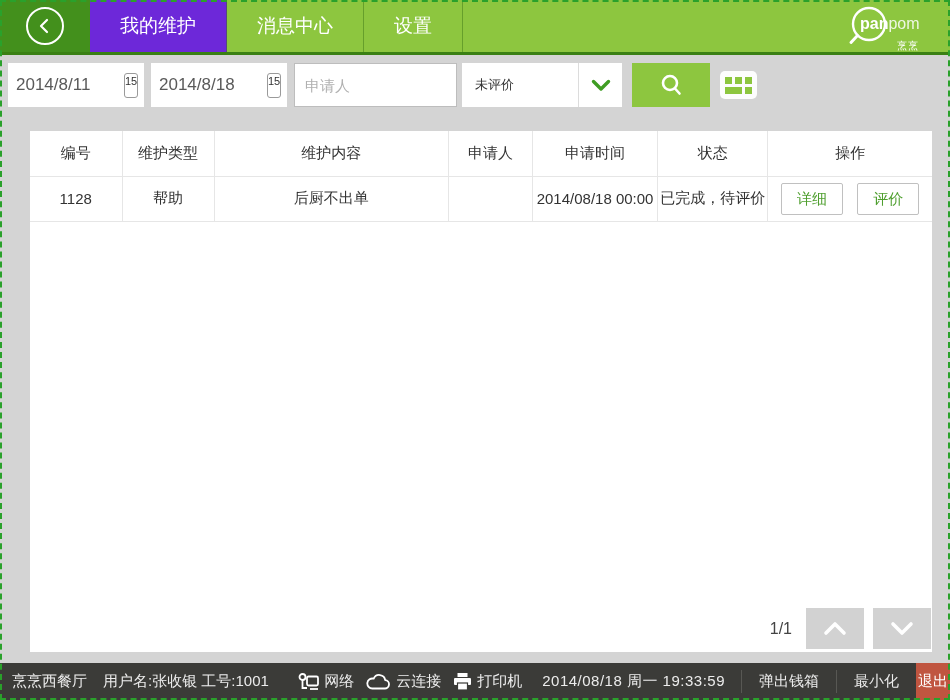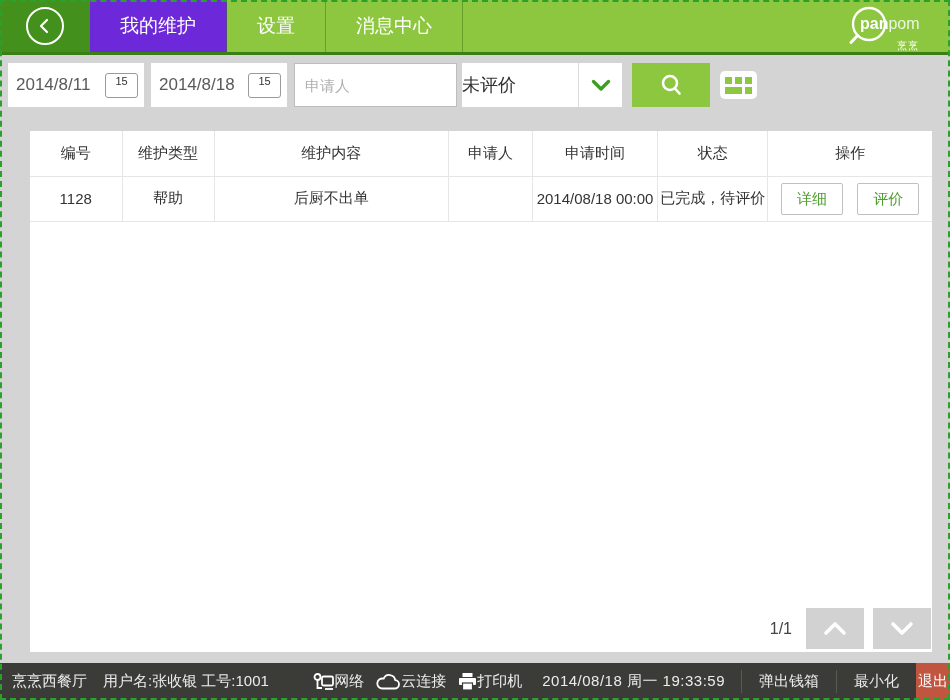--- a/index.html
+++ b/index.html
@@ -26,29 +26,29 @@
   .logo-bold { font-weight:bold; }
   .logo-light { font-weight:normal; opacity:.85; }
   .logo-sub { position:absolute; top:36px; left:49px; font-size:10px; letter-spacing:1px; }
 
   
   .filterbar { flex:none; height:60px; background:#d4d4d4; display:flex; align-items:center;
                padding:0 8px; }
   .datefield { width:136px; height:44px; background:#fff; display:flex; align-items:center;
                justify-content:space-between; padding:0 6px 0 8px; margin-right:7px; cursor:pointer; }
   .date-text { font-size:17px; color:#5a5a5a; }
-  .cal { width:33px; height:25px; border:1px solid #9a9a9a; border-radius:3px; background:#fff; overflow:hidden; }
+  .cal { width:14px; height:25px; border:1px solid #9a9a9a; border-radius:3px; background:#fff; overflow:hidden; }
   .cal-top { height:8px; background:#76b43c; }
   .cal-num { font-size:11px; color:#333; text-align:center; line-height:15px; }
   .text-input { width:163px; height:44px; border:1px solid #bdbdbd; background:#fff;
                 padding:0 10px; font-size:15px; color:#333; margin-right:5px;
                 font-family:"Liberation Sans","DejaVu Sans",sans-serif; }
   .text-input::placeholder { color:#b0b0b0; }
   .select { width:160px; height:44px; background:#fff; display:flex; align-items:stretch; margin-right:10px; }
-  .select-label { flex:1; display:flex; align-items:center; font-size:18px; color:#333;text-align:center; }
+  .select-label { flex:1; display:flex; align-items:center; padding-left:13px; font-size:13px; color:#333;text-align:center; }
   .select-btn { width:44px; border-left:1px solid #dcdcdc; display:flex; align-items:center;
                 justify-content:center; cursor:pointer; }
   .search-btn { width:78px; height:44px; background:#8dc63f; border:none; display:flex;
                 align-items:center; justify-content:center; cursor:pointer; }
   .kbd-btn { width:37px; height:28px; background:#fdfdfd; border-radius:5px; margin-left:10px;
              display:flex; align-items:center; justify-content:center; cursor:pointer; }
 
   
   .main { flex:1; min-height:0; padding:16px 18px 11px 10px; display:flex; flex-direction:column;margin-left:20px; }
   .panel { flex:1; background:#fff; display:flex; flex-direction:column; justify-content:space-between; min-height:0; }
@@ -66,43 +66,43 @@
   .page-label { font-size:16px; color:#444; margin-right:5px; }
   .page-btn { width:58px; height:41px; background:#d2d2d2; border:none; display:flex;
               align-items:center; justify-content:center; cursor:pointer; }
 
   
   .statusbar { flex:none; height:37px; background:#3b3b38; color:#ececec; display:flex;
                align-items:center; font-size:15px; }
   .sb-store { padding-left:12px; }
   .sb-user { padding-left:16px;text-align:right; }
   .sb-icons { margin-left:auto; display:flex; align-items:center; }
-  .sb-ind { display:flex; align-items:center; margin-left:12px; cursor:pointer; }
+  .sb-ind { display:flex; align-items:center; gap:5px; margin-left:12px; cursor:pointer; }
   .sb-time { margin:0 16px 0 20px; letter-spacing:.5px; }
   .sb-sep { width:1px; height:23px; background:#585854; }
   .sb-item { padding:0 17px; height:100%; display:flex; align-items:center; cursor:pointer; }
   .sb-exit { background:#c05540; color:#fff; padding:0 2px; height:100%;
              display:flex; align-items:center; cursor:pointer; }
 </style>
 </head>
 <body>
 
 <div class="app">
 
   <div class="topbar">
     <div class="back-section">
       <div class="back-circle">
         <svg width="22" height="22" viewBox="0 0 22 22">
             <polyline points="13,5 7,11 13,17" fill="none" stroke="#fff" stroke-width="2.2" stroke-linecap="round" stroke-linejoin="round"></polyline>
           </svg>
       </div>
     </div>
     <div class="tab active">我的维护</div>
+    <div class="tab">消息中心</div>
     <div class="tab">设置</div>
-    <div class="tab">消息中心</div>
     <div class="logo">
       <svg width="46" height="46" viewBox="0 0 46 46">
         <circle cx="21" cy="20" r="16" fill="none" stroke="#fff" stroke-width="2.4"></circle>
         <line x1="9.5" y1="31.5" x2="3" y2="38.5" stroke="#fff" stroke-width="3" stroke-linecap="round"></line>
       </svg>
       <div class="logo-line1"><span class="logo-bold">pan</span><span class="logo-light">pom</span></div>
       <div class="logo-sub">烹烹</div>
     </div>
   </div>
 

